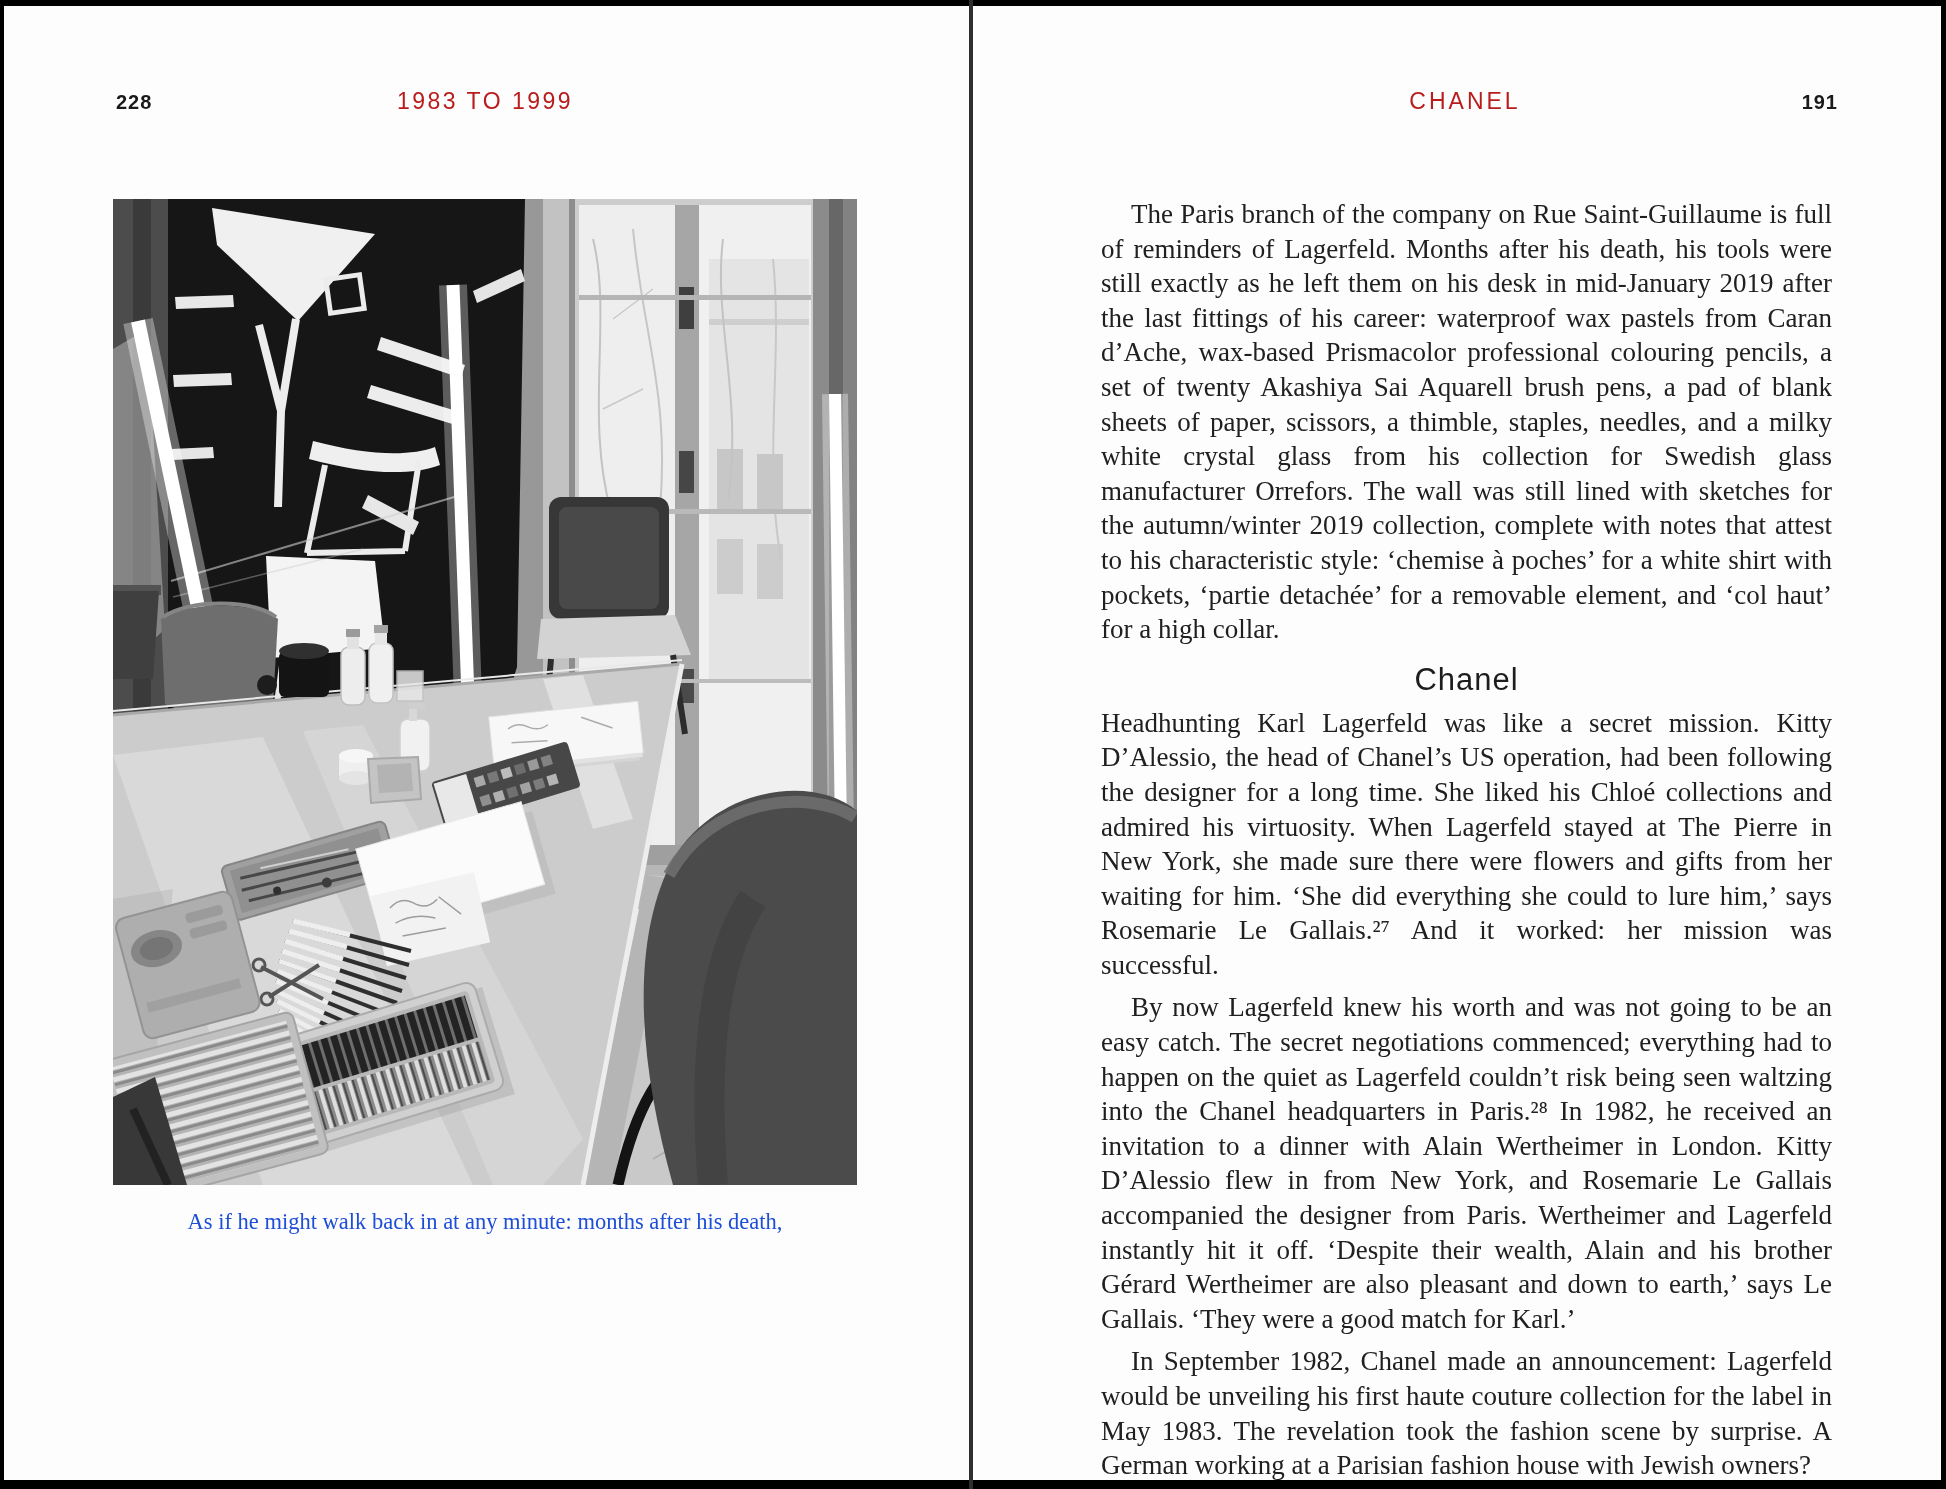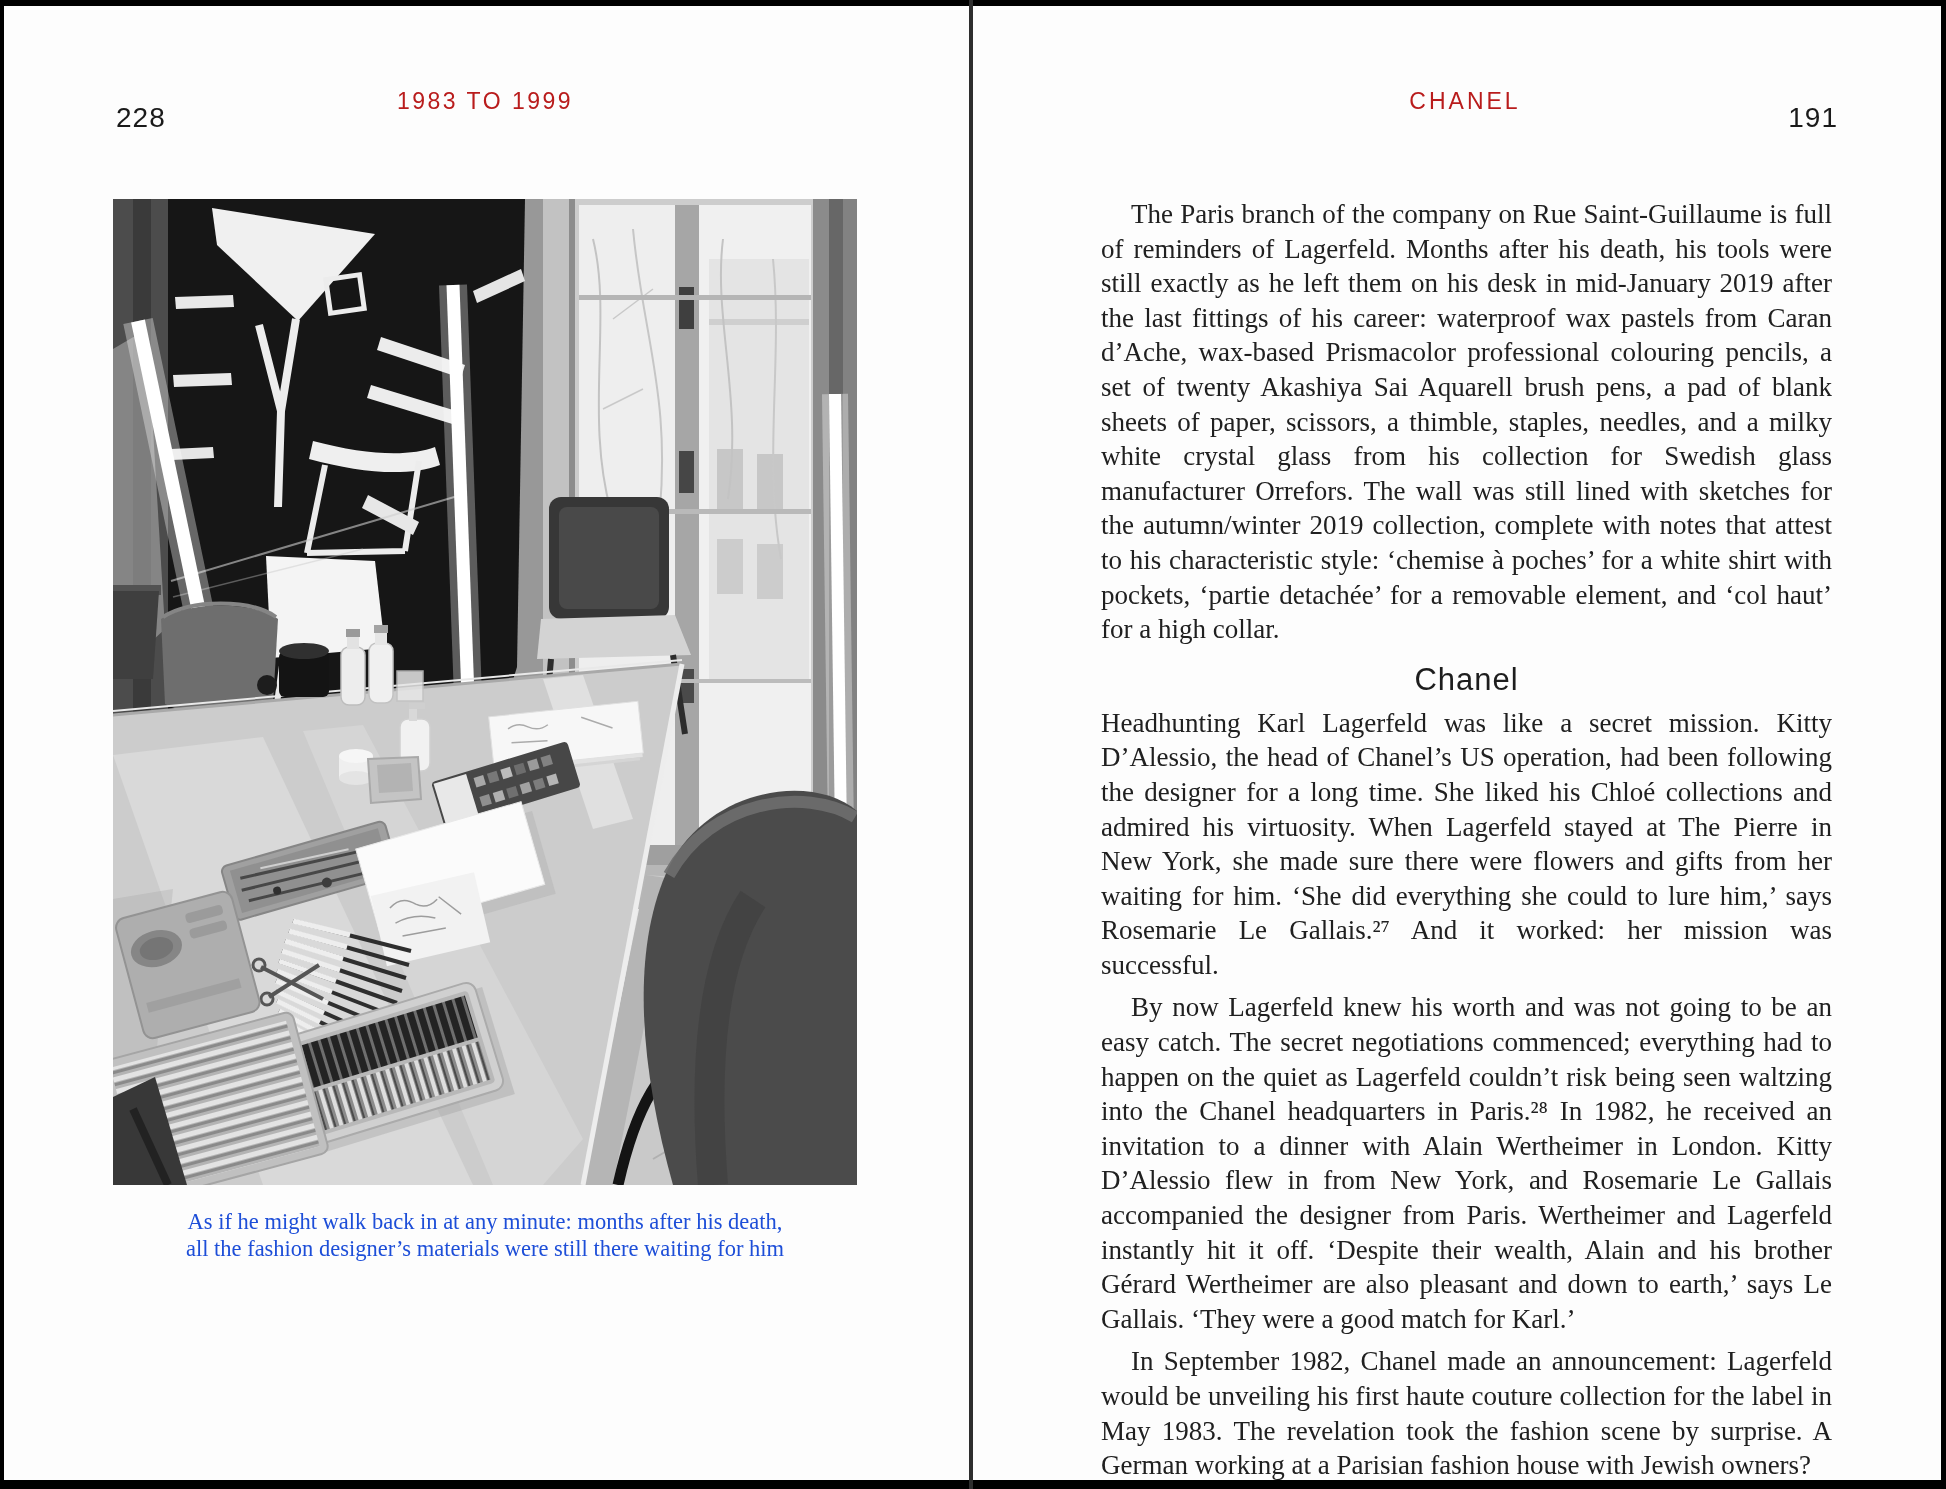--- a/index.html
+++ b/index.html
@@ -14,22 +14,22 @@
   .frame-right{right:0;top:0;width:5px;height:100%;}
   .gutter{position:absolute;left:969px;top:0;width:4px;height:100%;background:#2e2e2e;}
 
   .runhead{
     position:absolute;top:88px;font-family:"Liberation Sans",sans-serif;
     font-size:23px;letter-spacing:3px;color:#b91c1c;text-align:center;
   }
   .runhead-left{left:113px;width:744px;letter-spacing:2.5px;}
   .runhead-right{left:1093px;width:744px;}
   .pagenum{
-    position:absolute;top:102px;font-family:"Liberation Sans",sans-serif;
-    font-size:28px;font-weight:normal;letter-spacing:1px;color:#1a1a1a;
+    position:absolute;top:91px;font-family:"Liberation Sans",sans-serif;
+    font-size:20px;font-weight:bold;letter-spacing:1px;color:#1a1a1a;
   }
   .pagenum-left{left:116px;}
   .pagenum-right{left:1690px;width:148px;text-align:right;}
 
   .photo{position:absolute;left:113px;top:199px;width:744px;height:986px;margin:0;background:#e8e8e8;}
   .photo svg{display:block;width:100%;height:100%;}
 
   .caption{
     position:absolute;left:113px;top:1208px;width:744px;text-align:center;
     font-size:22.5px;line-height:27px;color:#1d4ed8;
@@ -325,21 +325,20 @@
           <path d="M505,986 C523,906 548,866 586,846 M614,986 C606,924 602,884 608,852" stroke="#141414" stroke-width="11" fill="none"></path>
           <path d="M560,986 C528,872 516,752 556,668 C596,588 700,574 744,612 L744,986 Z" fill="#4b4b4b"></path>
           <path d="M556,676 C598,600 692,588 742,618" stroke="#6e6e6e" stroke-width="12" fill="none" opacity="0.9"></path>
           <path d="M600,986 C590,860 600,760 640,700" stroke="#3c3c3c" stroke-width="30" fill="none" opacity="0.5"></path>
         </g>
       </svg>
     </figure>
 
     <div class="caption">
       <div>As if he might walk back in at any minute: months after his death,</div>
-      <div>all the fashion designer’s materials were still there waiting for him</div>
     </div>
   </section>
 
   <section>
     <div class="runhead runhead-right">CHANEL</div>
     <div class="pagenum pagenum-right">191</div>
 
     <div class="textcol">
       <p class="indent">The Paris branch of the company on Rue Saint-Guillaume is full of reminders of Lagerfeld. Months after his death, his tools were still exactly as he left them on his desk in mid-January 2019 after the last fittings of his career: waterproof wax pastels from Caran d’Ache, wax-based Prismacolor professional colouring pencils, a set of twenty Akashiya Sai Aquarell brush pens, a pad of blank sheets of paper, scissors, a thimble, staples, needles, and a milky white crystal glass from his collection for Swedish glass manufacturer Orrefors. The wall was still lined with sketches for the autumn/winter 2019 collection, complete with notes that attest to his characteristic style: ‘chemise à poches’ for a white shirt with pockets, ‘partie detachée’ for a removable element, and ‘col haut’ for a high collar.</p>
       <h2 class="section-heading">Chanel</h2>

